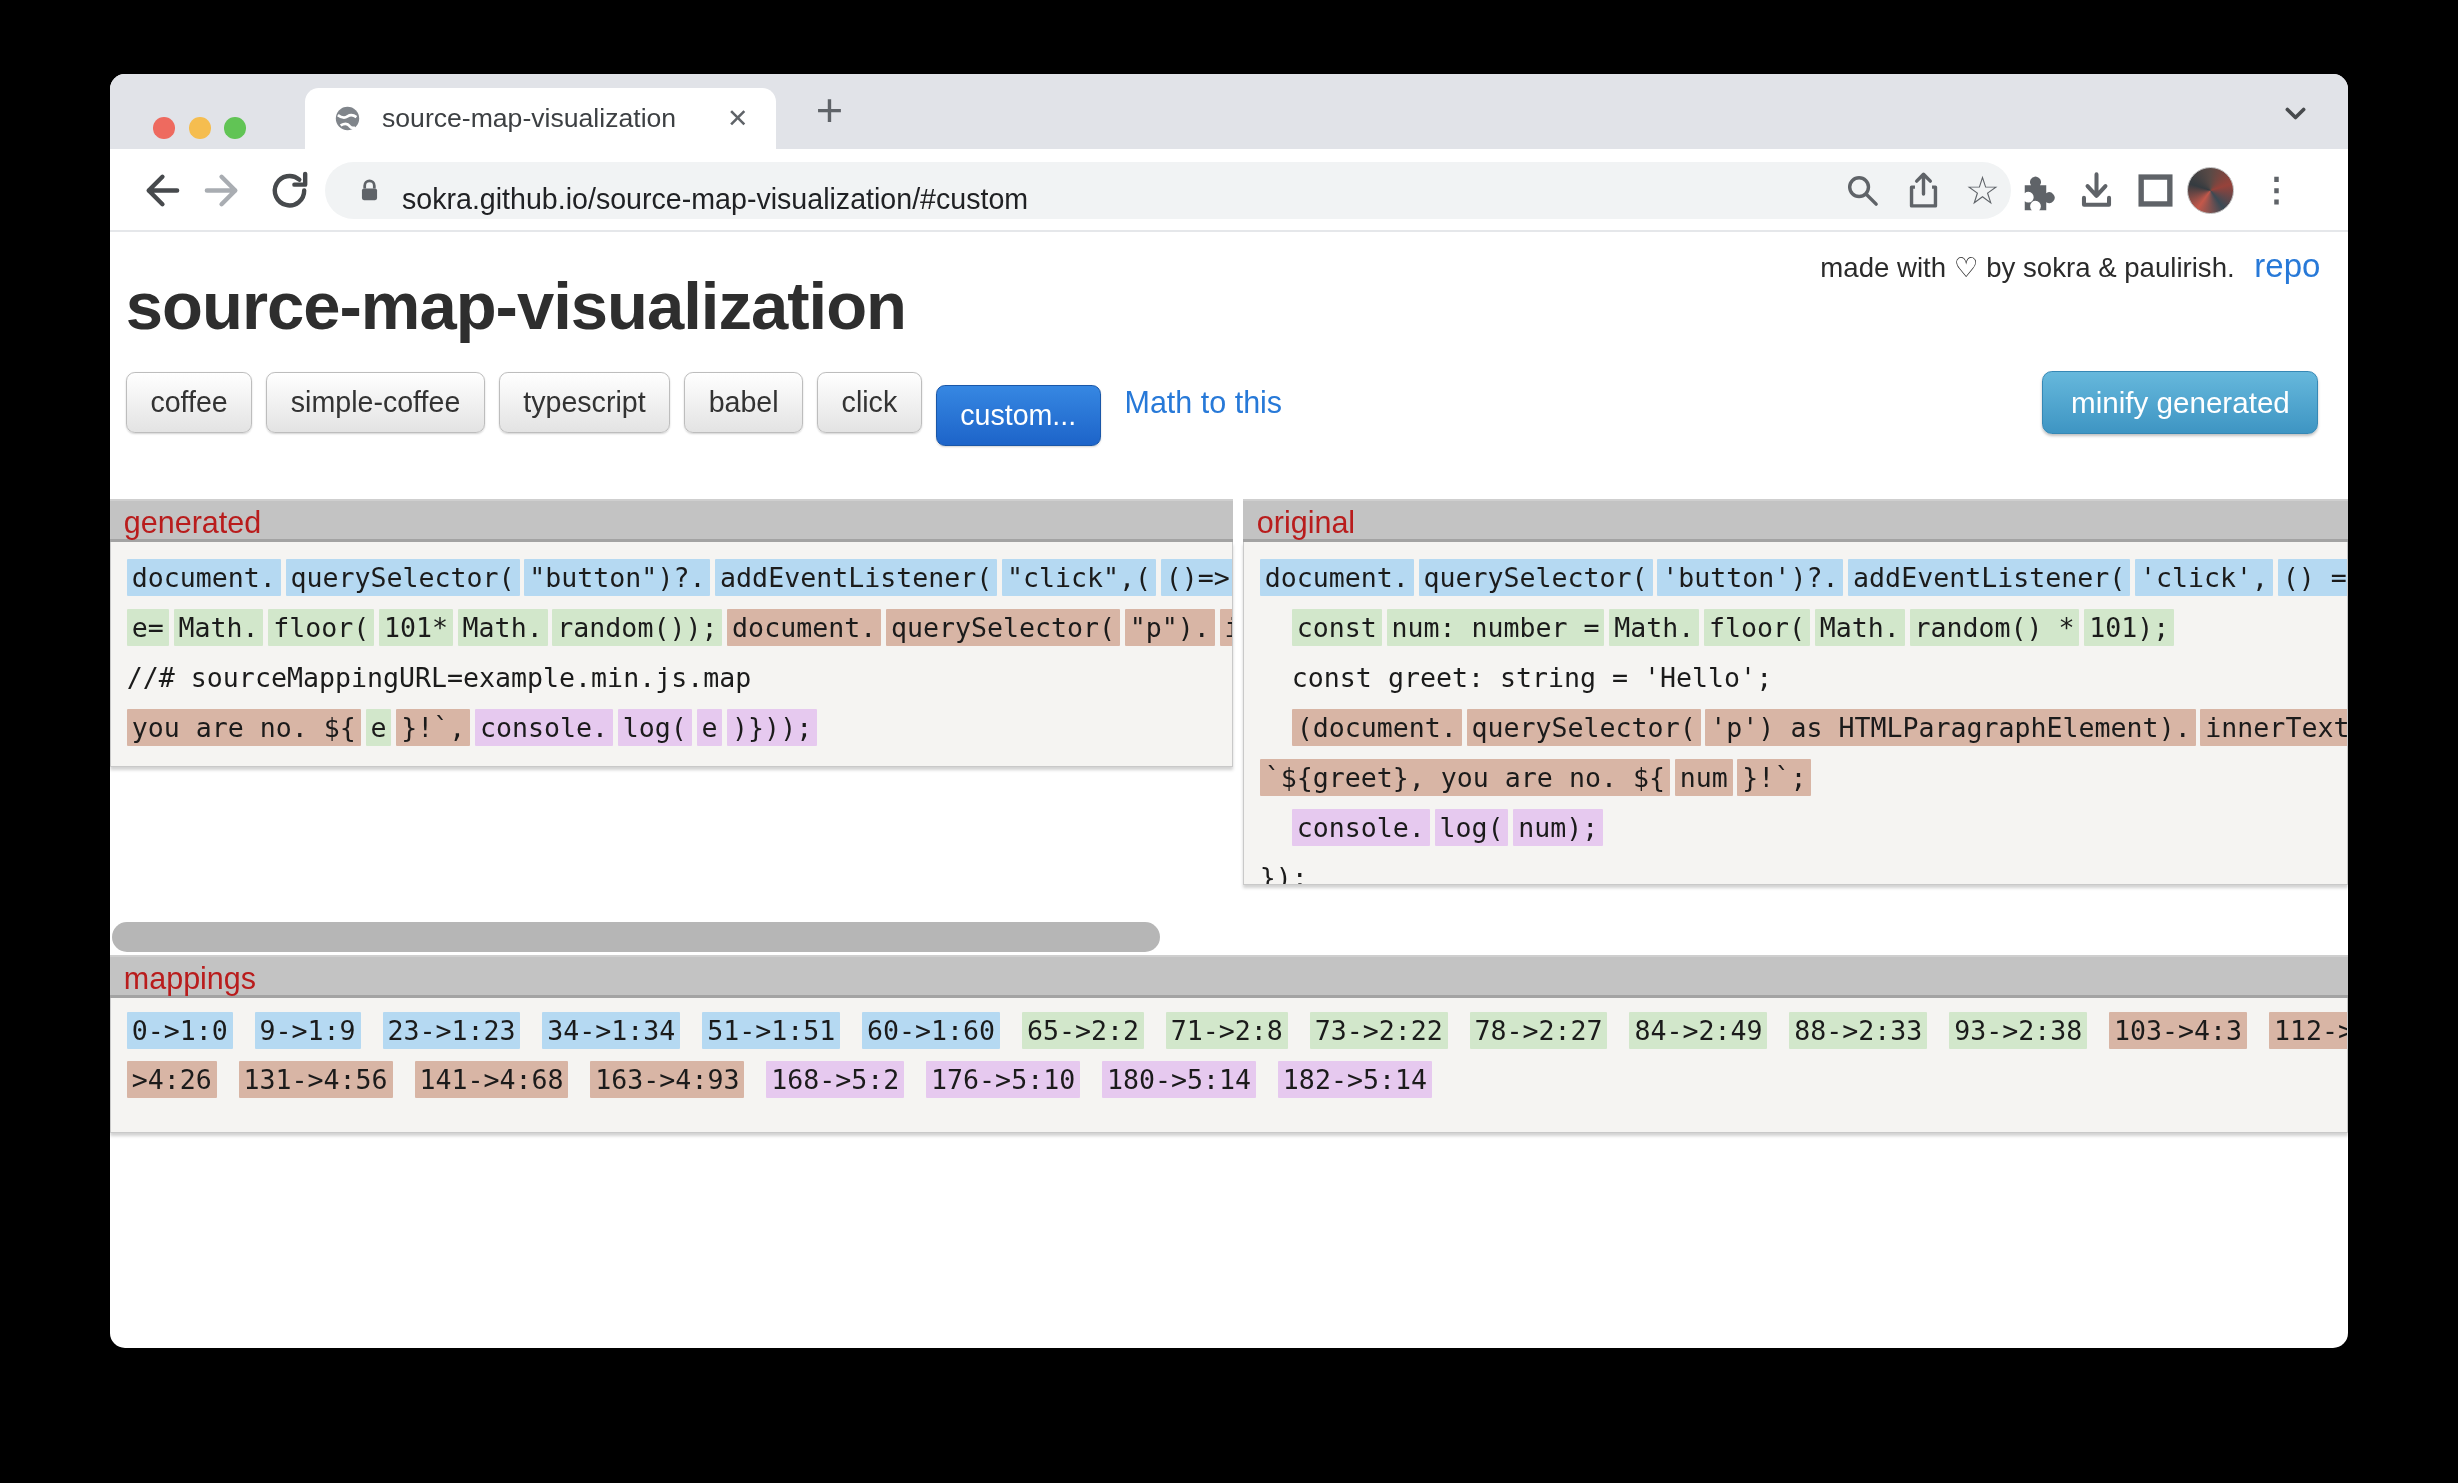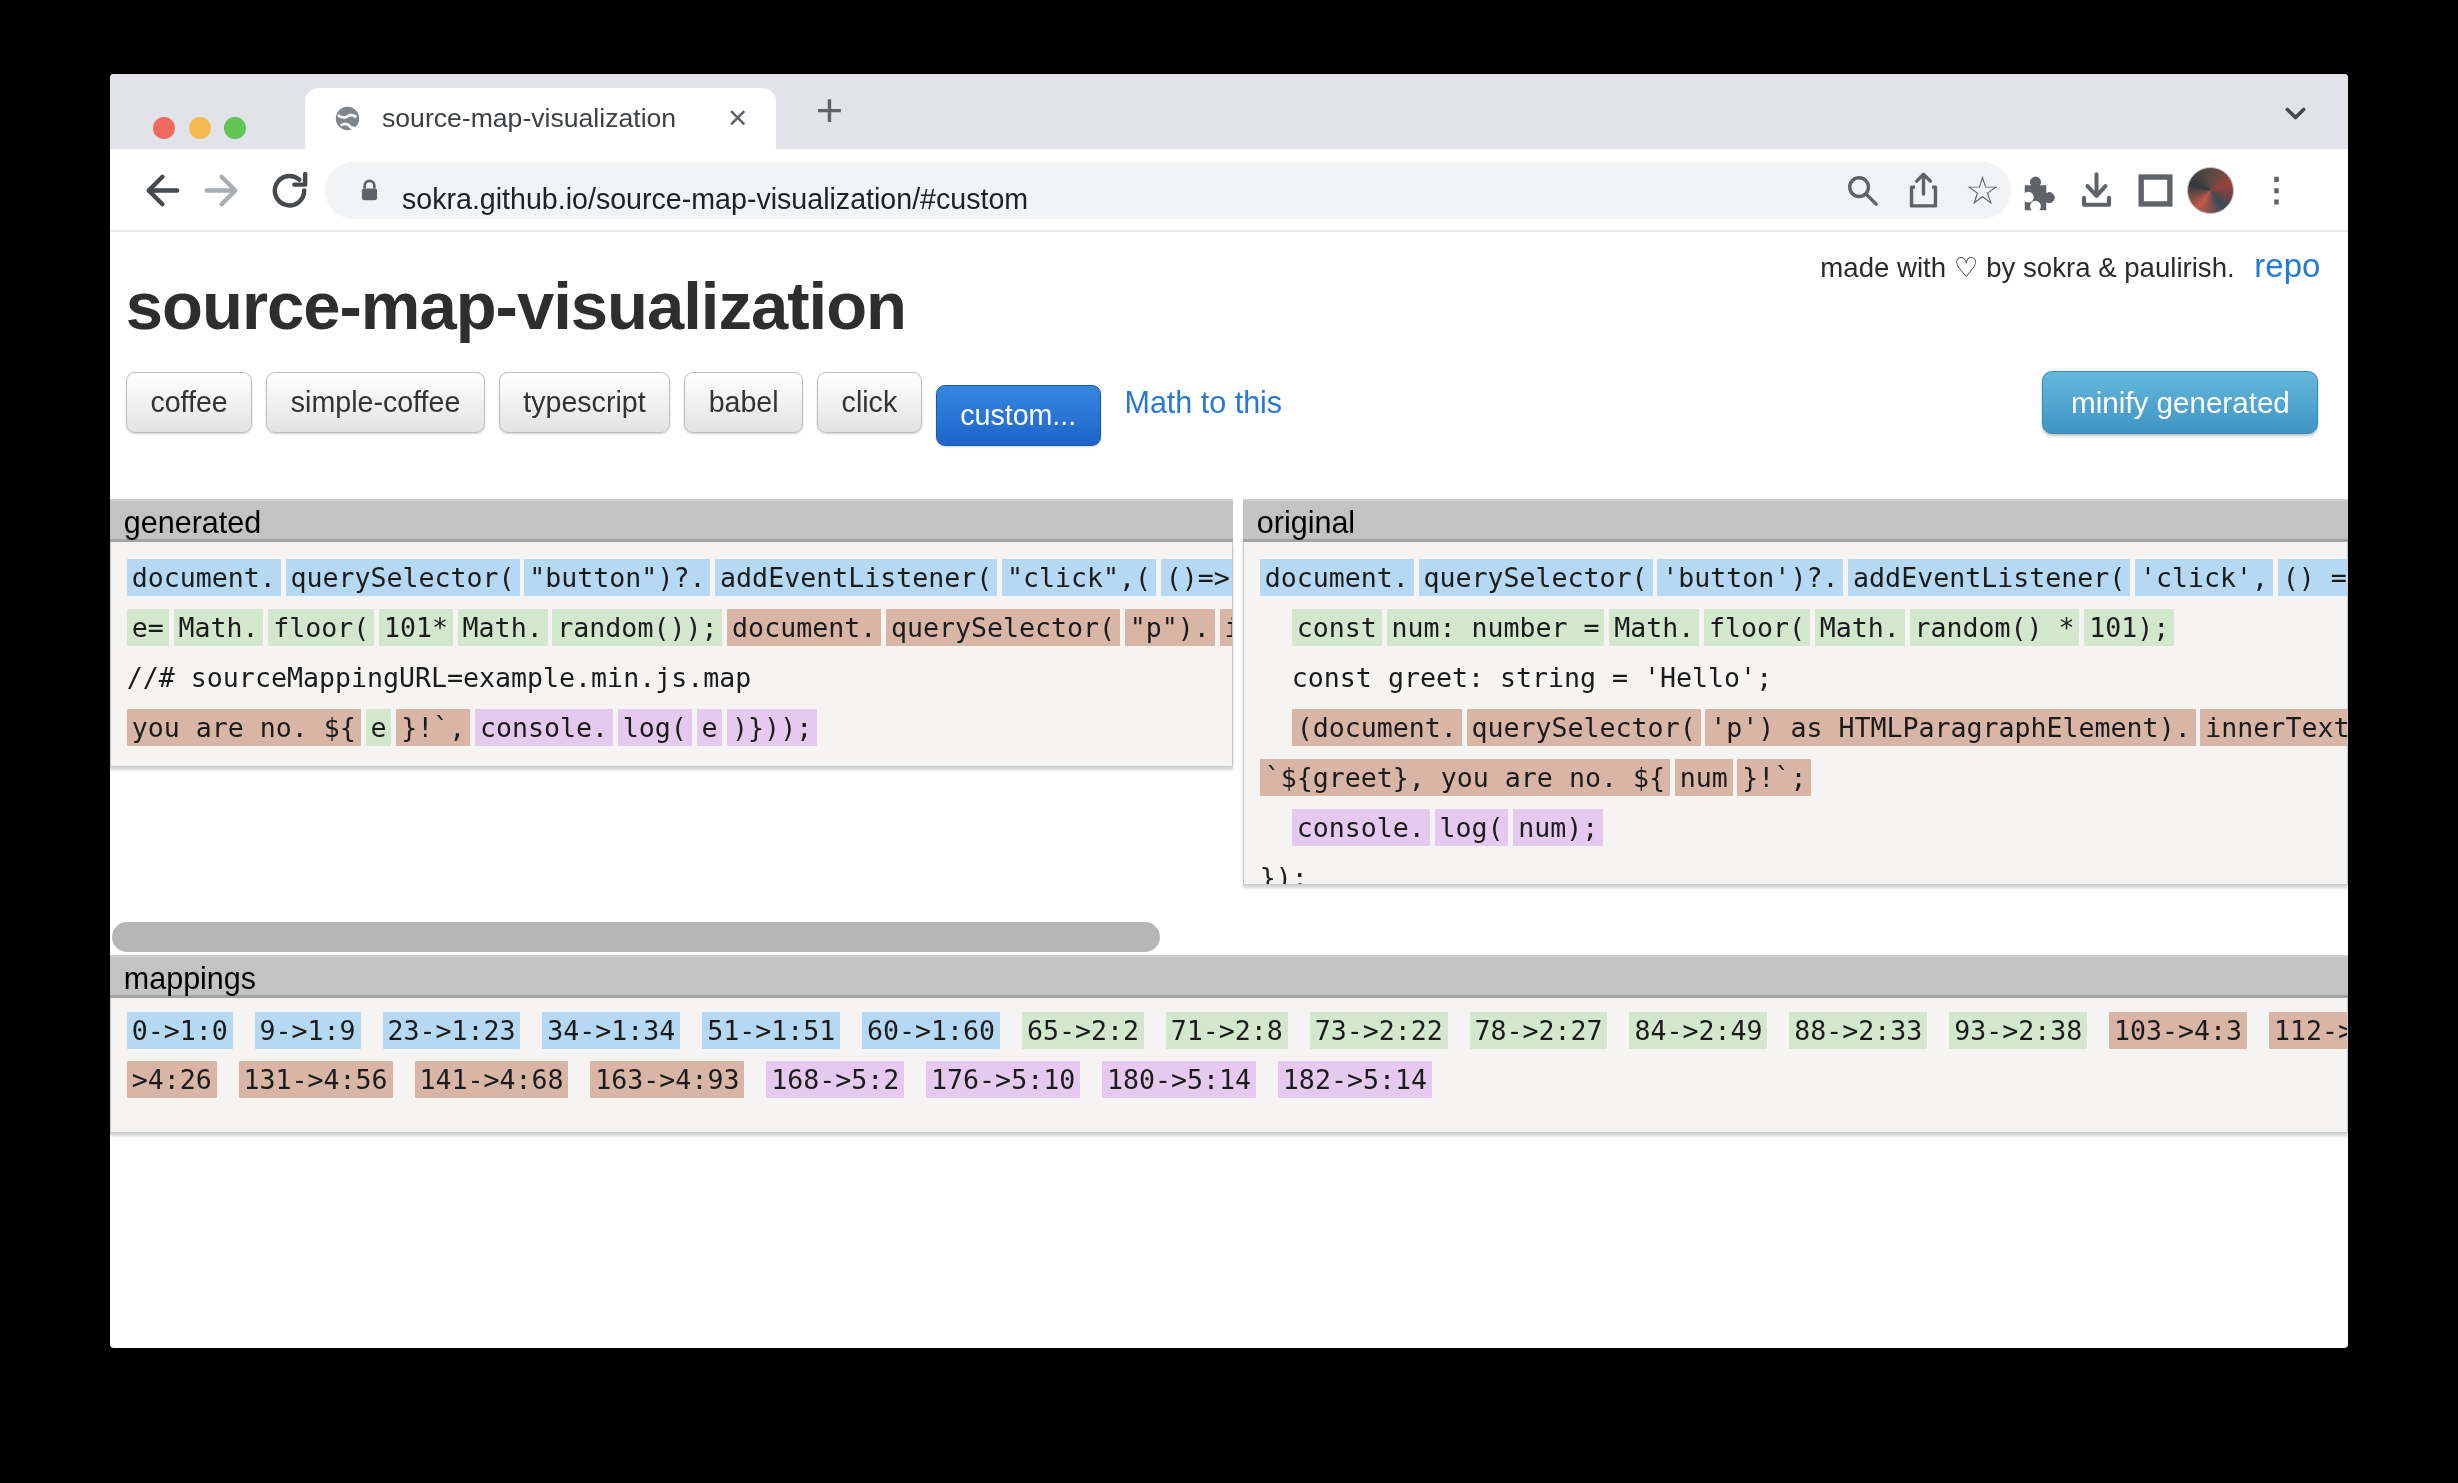--- a/index.html
+++ b/index.html
@@ -2,21 +2,21 @@
 <html style="--c-blue: #b5d9f2; --c-green: #d2e7cb; --c-rose: #d8b5a5; --c-purple: #e6c9ef; --c-accent_blue: #2779d8; --c-active_button: #2a76d8; --c-minify_teal: #4fa5cf;"><head>
 <meta charset="utf-8">
 <style>
   html,body{margin:0;padding:0;}
   body{
     width:2459px;height:1484px;background:#000;position:relative;overflow:hidden;
     font-family:"Liberation Sans",sans-serif;
   }
   .window{
     position:absolute;left:110px;top:74px;width:2238px;height:1274px;
-    background:#fff;border-radius:4px;overflow:hidden;
+    background:#fff;border-radius:15px;overflow:hidden;
   }
   
   .tabstrip{position:absolute;left:0;top:0;width:100%;height:75px;background:#e1e3e8;}
   .traffic{position:absolute;left:43px;top:43px;width:21.7px;height:21.7px;border-radius:50%;}
   .t-red{background:#ee6a5f;}
   .t-yellow{background:#f5bd4f;left:79px;}
   .t-green{background:#61c455;left:114px;}
   .tab{
     position:absolute;left:195px;top:13.8px;width:471px;height:61px;background:#fff;
     border-radius:13.8px 13.8px 0 0;
@@ -84,21 +84,21 @@
   .linkto{font-size:30.5px;margin-left:9.9px;}
   .minify{
     position:absolute;right:29.6px;top:297px;height:63px;padding:0 27.6px;
     font-family:"Liberation Sans",sans-serif;font-size:29.6px;color:#fff;
     background:linear-gradient(#66b8dc,#3e95c3);border:1px solid #3688b5;border-radius:9.9px;
     box-shadow:0 2px 3px rgba(0,0,0,.25);
   }
   
   .panel{position:absolute;}
   .panel-head{
-    height:43px;line-height:43px;background:#c3c3c3;color:#000000;font-size:30.5px;
+    height:43px;line-height:43px;background:#c3c3c3;color:#b91c1c;font-size:30.5px;
     padding-left:13.8px;border-top:2px solid #cfcfcf;border-bottom:3px solid #a3a3a3;
     box-sizing:border-box;
   }
   .panel-body{
     background:#f5f4f2;border:1px solid #c9c9c9;border-top:none;box-sizing:border-box;
     overflow:hidden;box-shadow:0 3px 3px rgba(0,0,0,.18);
     font-family:"DejaVu Sans Mono",monospace;font-size:26.6px;color:#1b1b1b;
     padding:13.8px 15.8px 0 15.8px;
   }
   .gen-panel{left:0;top:425px;width:1123px;}

